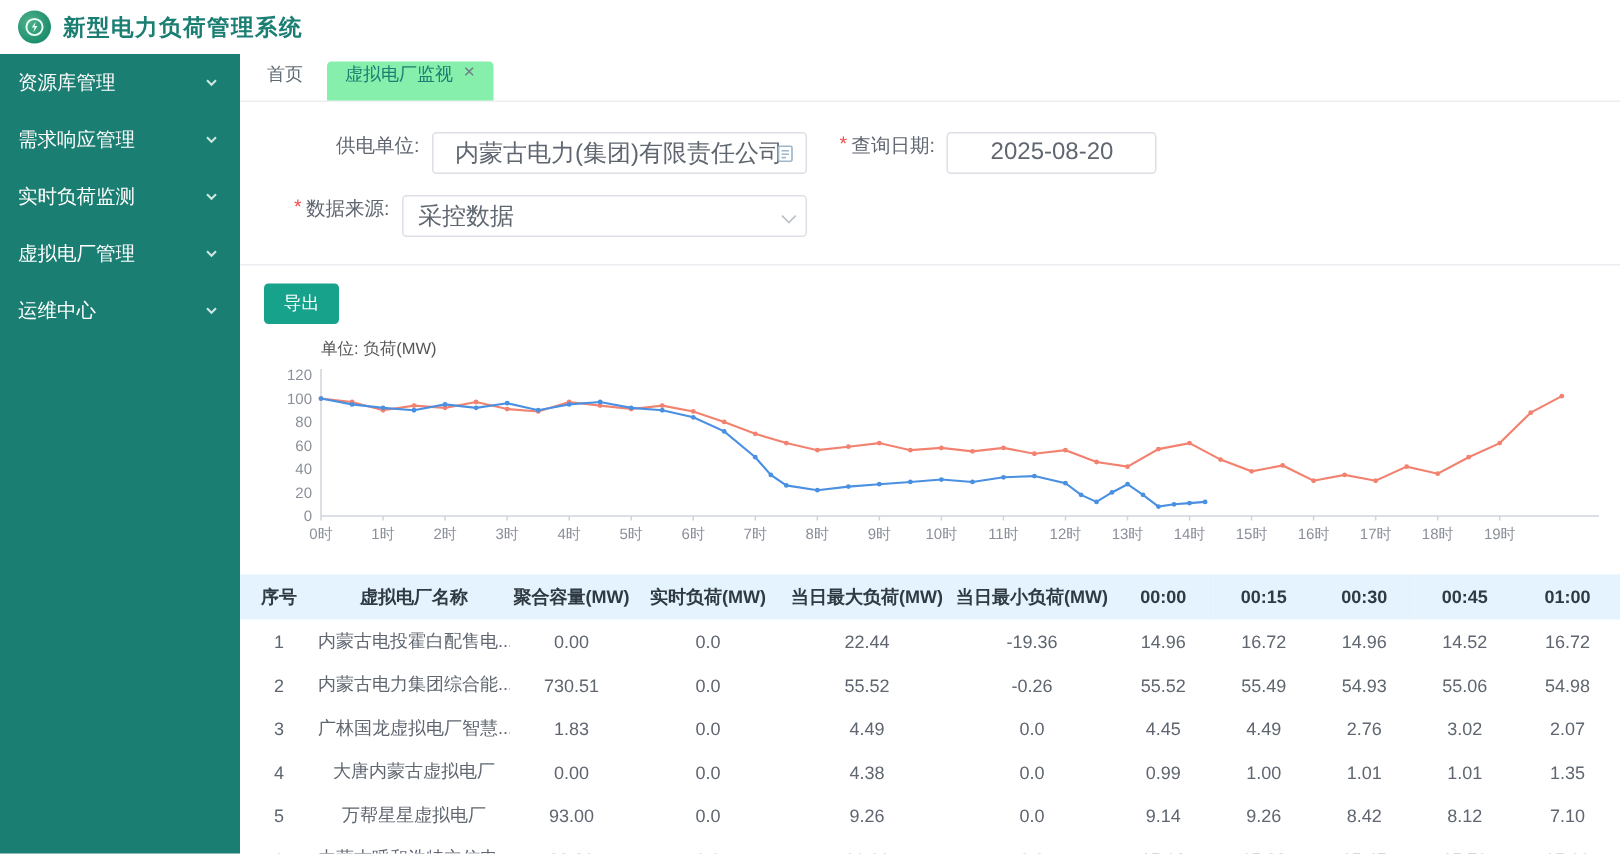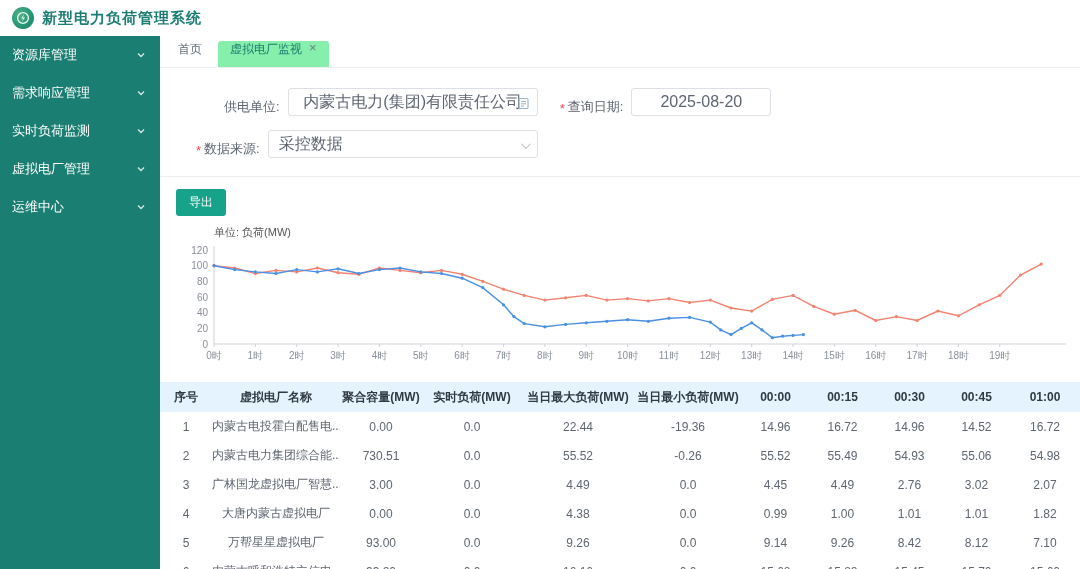--- a/index.html
+++ b/index.html
@@ -25,21 +25,21 @@
   .tabbar { height:32px; display:flex; align-items:flex-end; padding-left:6px; border-bottom:1px solid #eceef0; background:#fff; }
   .tab { height:26px; display:flex; padding:0 12px; font-size:12px; color:#5f6a72; cursor:pointer; margin-right:4px; border-radius:3px 3px 0 0; }
   .tab.active { background:#86efac; color:#1b7e72; }
   .tab-x { margin-left:7px; font-size:13px; color:#8a949c; line-height:1; }
   .tab.active .tab-x { color:#6c7d85; }
 
   
   .filters { padding-top:20px; }
   .frow { display:flex; align-items:center; }
   .frow + .frow { margin-top:14px; }
-  .field { display:flex; align-items:flex-end; }
+  .field { display:flex; align-items:flex-start; }
   .flabel { font-size:13px; color:#5f6670; white-space:nowrap; margin-right:8px; }
   .req { color:#f04b4b; margin-right:3px; font-size:13px; }
   .ibox { position:relative; height:28px; border:1px solid #dcdfe6; border-radius:3px; background:#fff;
     display:flex; align-items:center; justify-content:center; font-size:16px; color:#5f6670; }
   .ibox .ph { color:#b9bec6; }
   .ibox .chev { position:absolute; right:9px; top:11px; width:7px; height:7px; border-right:1.4px solid #b9bec6;
     border-bottom:1.4px solid #b9bec6; transform:rotate(45deg) translateY(-2px); }
   .ibox .ricon { position:absolute; right:7px; top:7px; }
   .divider { margin-top:18px; border-bottom:1px solid #ebedf0; }
 
@@ -345,42 +345,42 @@
           <td>-0.26</td>
           <td>55.52</td>
           <td>55.49</td>
           <td>54.93</td>
           <td>55.06</td>
           <td>54.98</td>
         </tr>
         <tr>
           <td>3</td>
           <td>广林国龙虚拟电厂智慧...</td>
-          <td>3.00</td>
+          <td>1.83</td>
           <td>0.0</td>
           <td>4.49</td>
           <td>0.0</td>
           <td>4.45</td>
           <td>4.49</td>
           <td>2.76</td>
           <td>3.02</td>
           <td>2.07</td>
         </tr>
         <tr>
           <td>4</td>
           <td>大唐内蒙古虚拟电厂</td>
           <td>0.00</td>
           <td>0.0</td>
           <td>4.38</td>
           <td>0.0</td>
           <td>0.99</td>
           <td>1.00</td>
           <td>1.01</td>
           <td>1.01</td>
-          <td>1.82</td>
+          <td>1.35</td>
         </tr>
         <tr>
           <td>5</td>
           <td>万帮星星虚拟电厂</td>
           <td>93.00</td>
           <td>0.0</td>
           <td>9.26</td>
           <td>0.0</td>
           <td>9.14</td>
           <td>9.26</td>

